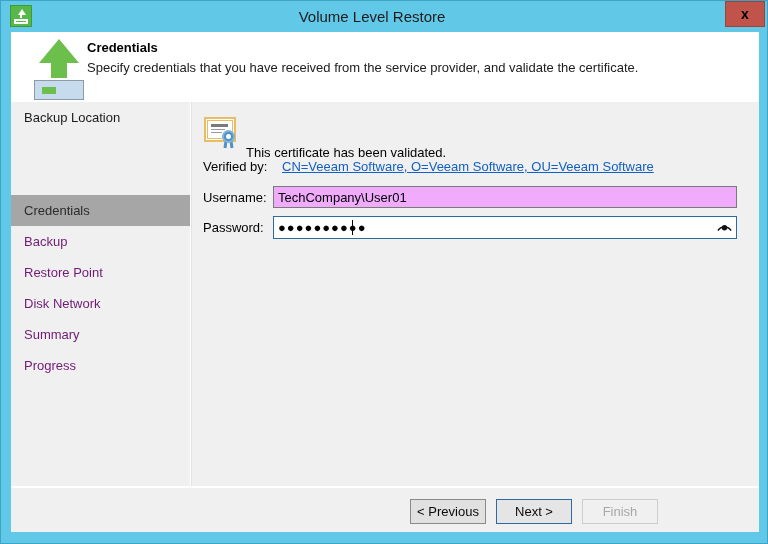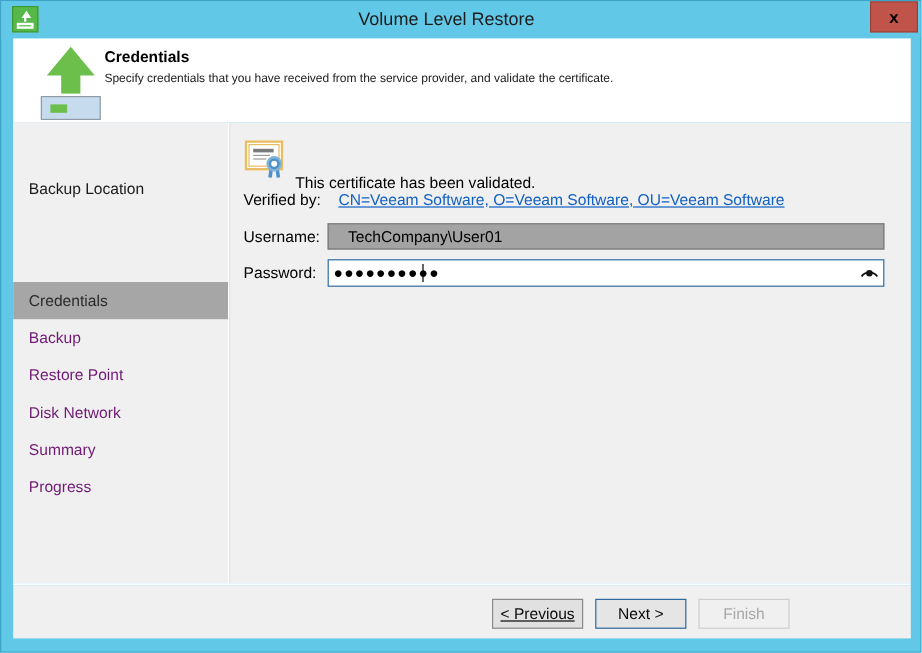--- a/index.html
+++ b/index.html
@@ -125,21 +125,21 @@
   #header-title {
     position: absolute;
     left: 76px; top: 8px;
     font-size: 13px;
     font-weight: bold;
     color: #000000;
   }
   #header-subtitle {
     position: absolute;
     left: 76px; top: 28px;
-    font-size: 10px;
+    font-size: 13px;
     color: #202020;
   }
   
   #body {
     position: absolute;
     left: 10px; top: 101px;
     width: 748px;
     height: 384px;
     background: #f0f0f0;
   }
@@ -168,21 +168,20 @@
     position: absolute;
     left: 0;
     width: 179px;
     height: 31px;
     line-height: 31px;
     padding-left: 13px;
     box-sizing: border-box;
     font-size: 13px;
     color: #1a1a1a;
     cursor: default;
-    margin-top: 40px;
   }
   .nav-item.dim { color: #701a75; }
   .nav-item.selected {
     background: #a6a6a6;
     color: #2b2b2b;
   }
   
   #content {
     position: absolute;
     left: 181px; top: 0;
@@ -284,25 +283,25 @@
     left: 11px; top: 88px;
     font-size: 13px;
     color: #000000;
   }
   #username-input {
     position: absolute;
     left: 81px; top: 84px;
     width: 464px; height: 22px;
     box-sizing: border-box;
     border: 1px solid #7a7a7a;
-    background: #a3a3a3;
+    background: #f0abfc;
     font-family: "Liberation Sans", sans-serif;
     font-size: 13px;
     color: #000000;
-    padding: 0 16px;
+    padding: 0 4px;
     outline: none;
   }
   #password-label {
     position: absolute;
     left: 11px; top: 118px;
     font-size: 13px;
     color: #000000;
   }
   #password-box {
     position: absolute;
@@ -366,21 +365,21 @@
   .dlg-button.focused {
     border: 1px solid #2d6aa0;
     background: #e5e5e5;
   }
   .dlg-button.disabled {
     color: #a8a8a8;
     border: 1px solid #cdcdcd;
     background: #f0f0f0;
     cursor: default;
   }
-  #btn-previous { left: 399px; text-decoration: underline; }
+  #btn-previous { left: 399px; }
   #btn-next     { left: 485px; }
   #btn-finish   { left: 571px; }
   #btn-cancel   { left: 657px; }
 </style>
 </head>
 <body>
 
 <div id="window">
 
   <div id="titlebar">

